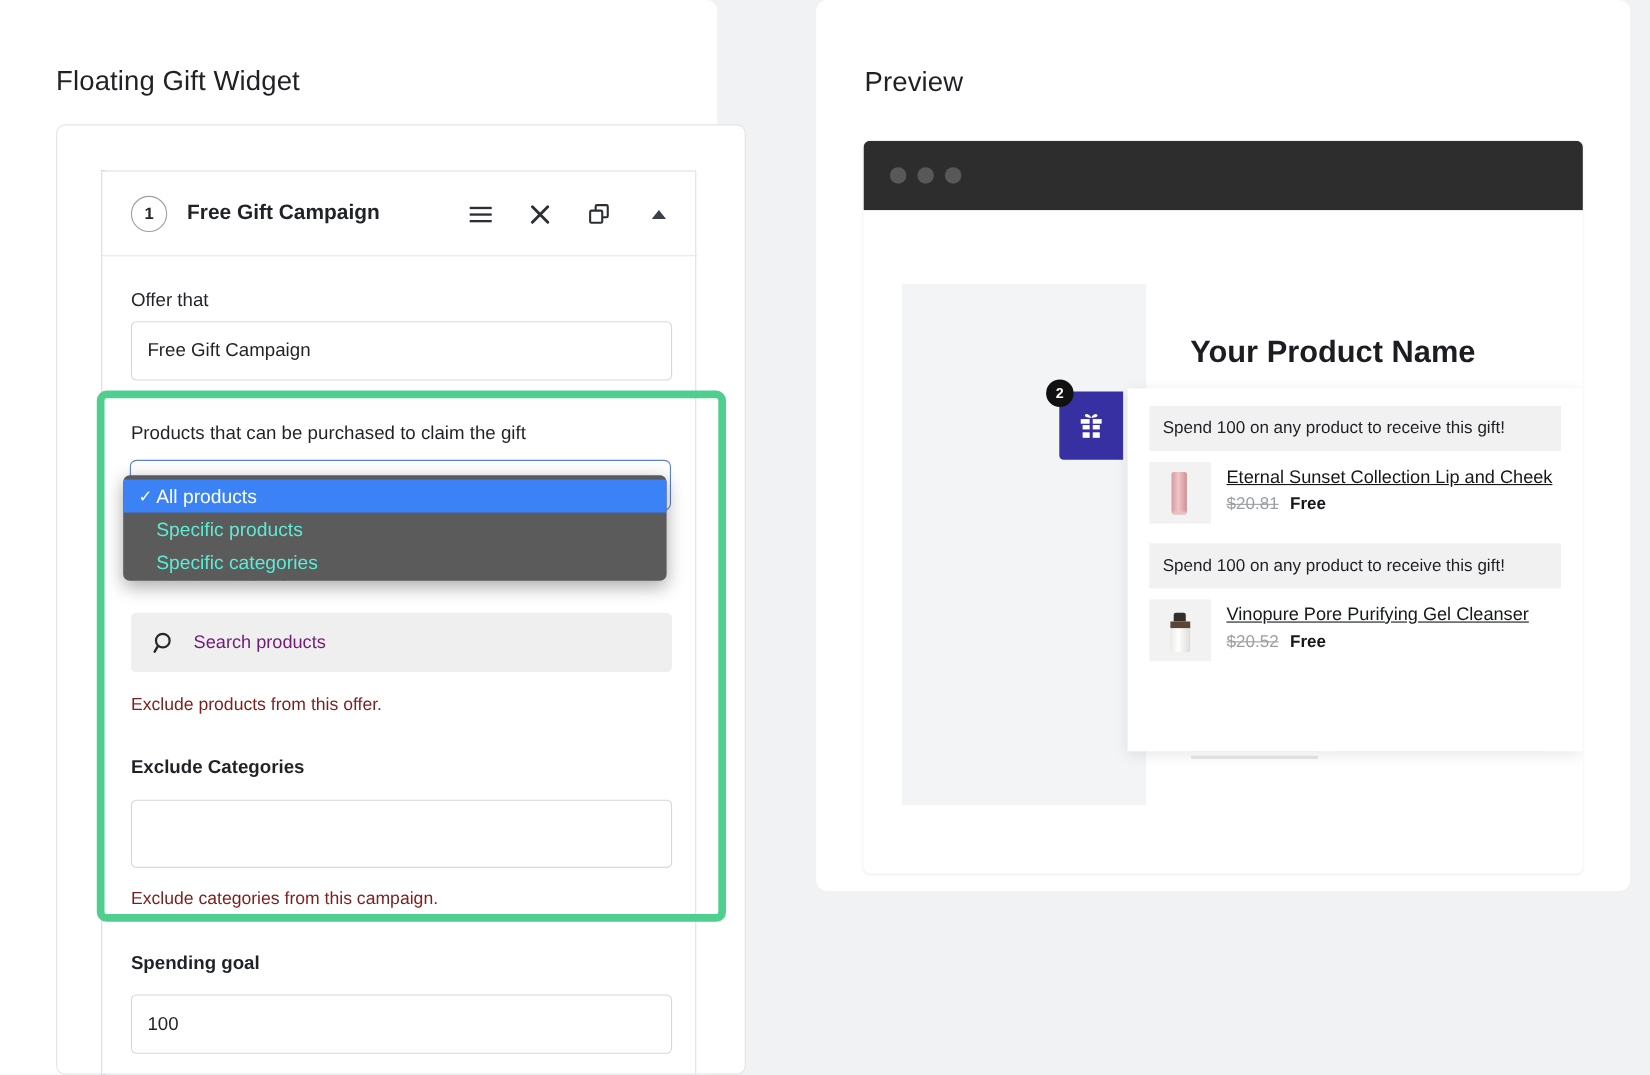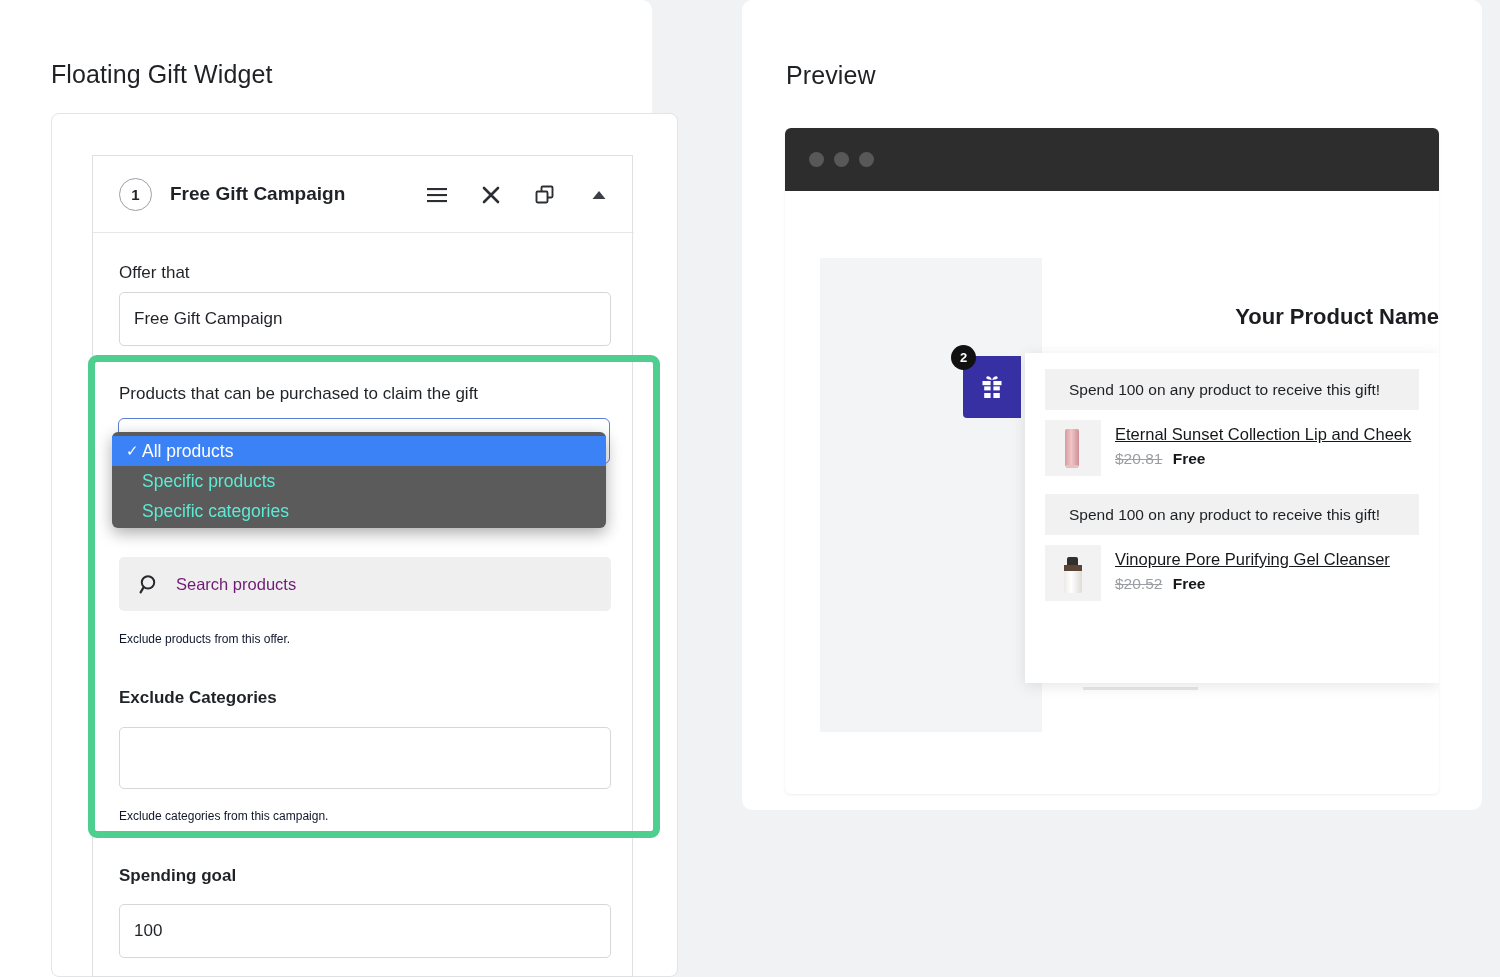--- a/index.html
+++ b/index.html
@@ -67,21 +67,21 @@
   
   .field-label {
     font-size: 17px; color: #1f2328; font-weight: 400;
   }
   .field-label.bold { font-weight: 700; }
   .txt-input {
     border: 1px solid #d6d7d9; border-radius: 5px; background: #fff;
     font-size: 17px; color: #1f2328; font-family: inherit;
     padding: 0 14px; display: flex; align-items: center;
   }
-  .helper { font-size: 12px; color: #0f172a; }
+  .helper { font-size: 16px; color: #7f1d1d; }
 
   .search-box {
     background: #efefef; border-radius: 5px; display: flex;
     align-items: center; padding-left: 20px; gap: 16px;
   }
   .search-ph { font-size: 16.5px; color: #701a75; }
 
   
   .green-ring {
     position: absolute; left: 88px; top: 355px; width: 572px; height: 483px;
@@ -118,21 +118,21 @@
     padding-left: 24px; gap: 10px;
   }
   .dot { width: 15px; height: 15px; border-radius: 50%; background: #585858; }
 
   .hero-img {
     position: absolute; left: 35px; top: 130px; width: 222px; height: 474px;
     background: #f3f4f5;
   }
   .prod-name {
     position: absolute; left: 297px; top: 176px; width: 357px;
-    text-align: right; font-size: 22px; font-weight: 700; color: #1b1d20;
+    text-align: left; font-size: 28px; font-weight: 700; color: #1b1d20;
   }
 
   
   .gift-btn {
     position: absolute; left: 178px; top: 228px; width: 58px; height: 62px;
     background: #3730a3; border-radius: 4px 0 0 4px;
     display: flex; align-items: center; justify-content: center; z-index: 12;
   }
   .gift-badge {
     position: absolute; left: -12px; top: -11px; width: 25px; height: 25px;
@@ -142,21 +142,21 @@
   }
 
   
   .gift-popup {
     position: absolute; left: 240px; top: 225px; width: 414px; height: 330px;
     background: #fff; box-shadow: 0 3px 14px rgba(0,0,0,.10); z-index: 11;
     padding: 16px 20px 0 20px;
   }
   .spend-bar {
     background: #f1f1f2; height: 41px; display: flex; align-items: center;
-    padding-left: 24px; font-size: 15.5px; color: #1d2023;
+    padding-left: 12px; font-size: 15.5px; color: #1d2023;
   }
   .gift-row { display: flex; gap: 14px; padding: 10px 0 12px 0; }
   .thumb { width: 56px; height: 56px; background: #f2f2f3; flex: none;
            position: relative; overflow: hidden; }
   .gift-info { padding-top: 1px; }
   .gift-link {
     font-size: 16.5px; color: #15181b; text-decoration: underline;
     line-height: 1.62; display: block; max-width: 300px; cursor: pointer;
   }
   .price-line { margin-top: 2px; font-size: 15.5px; }

